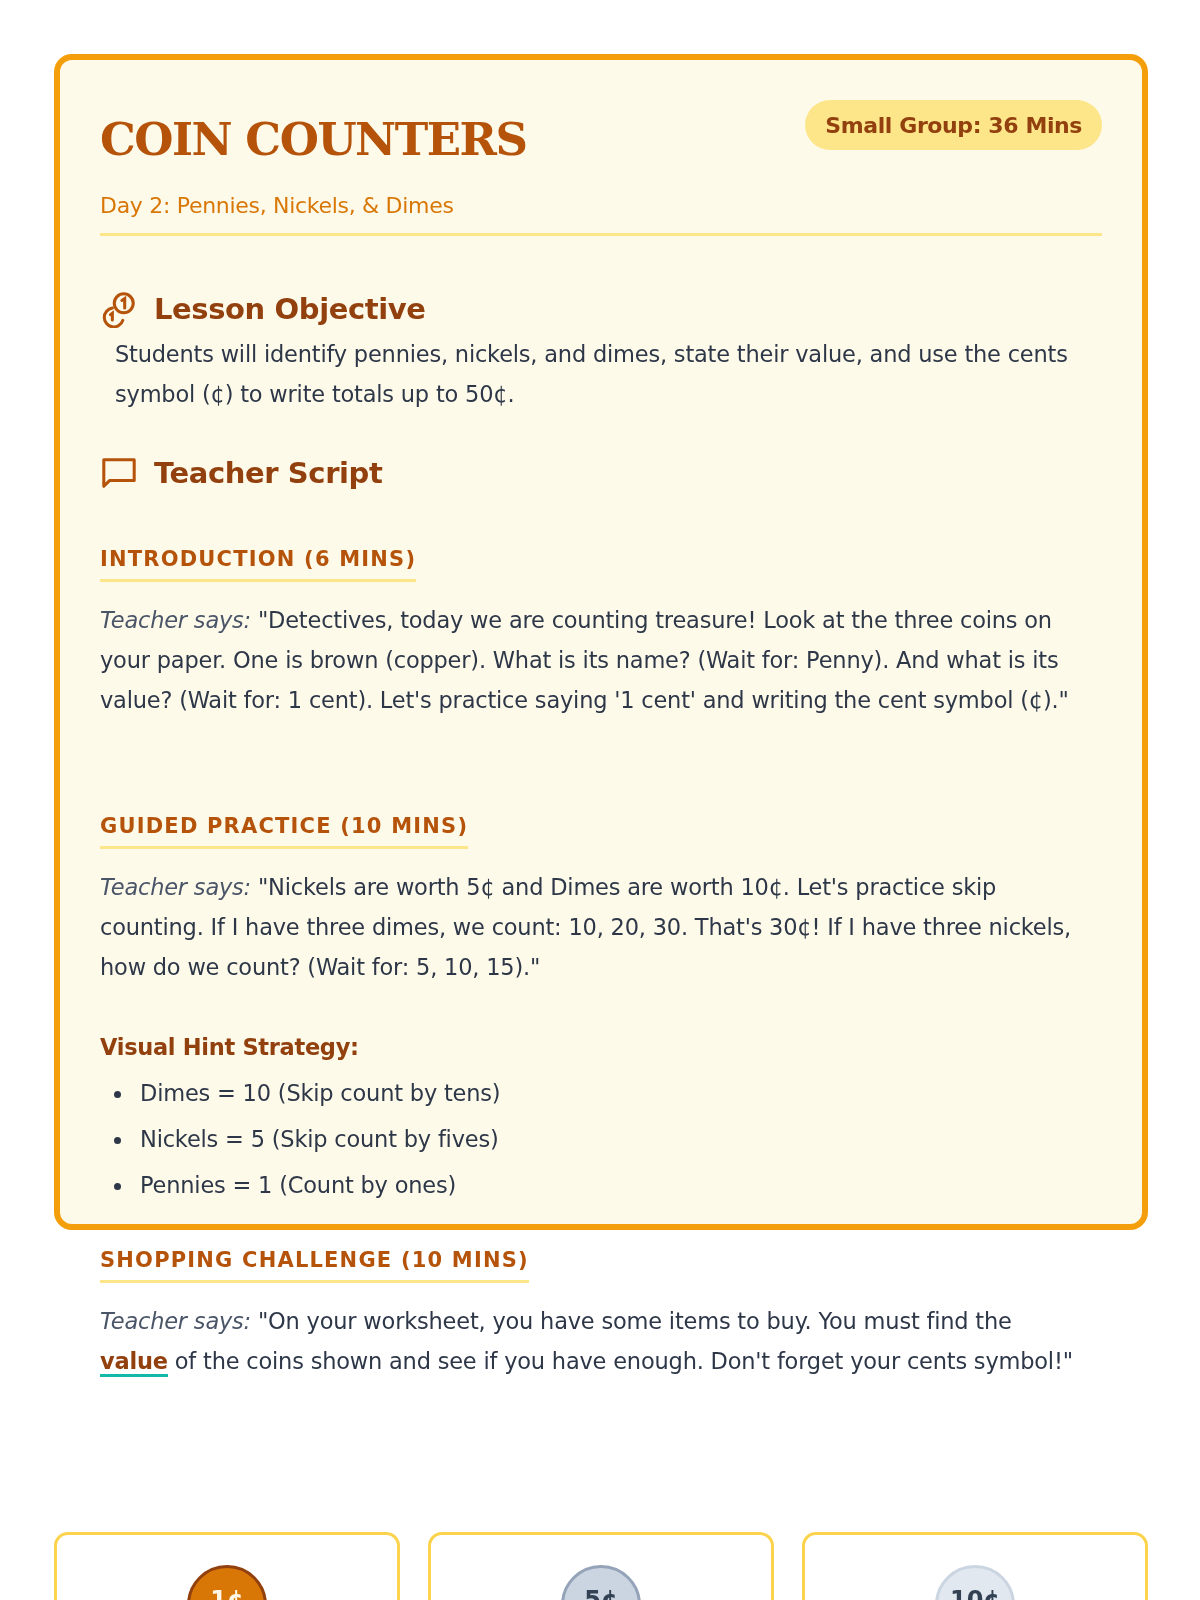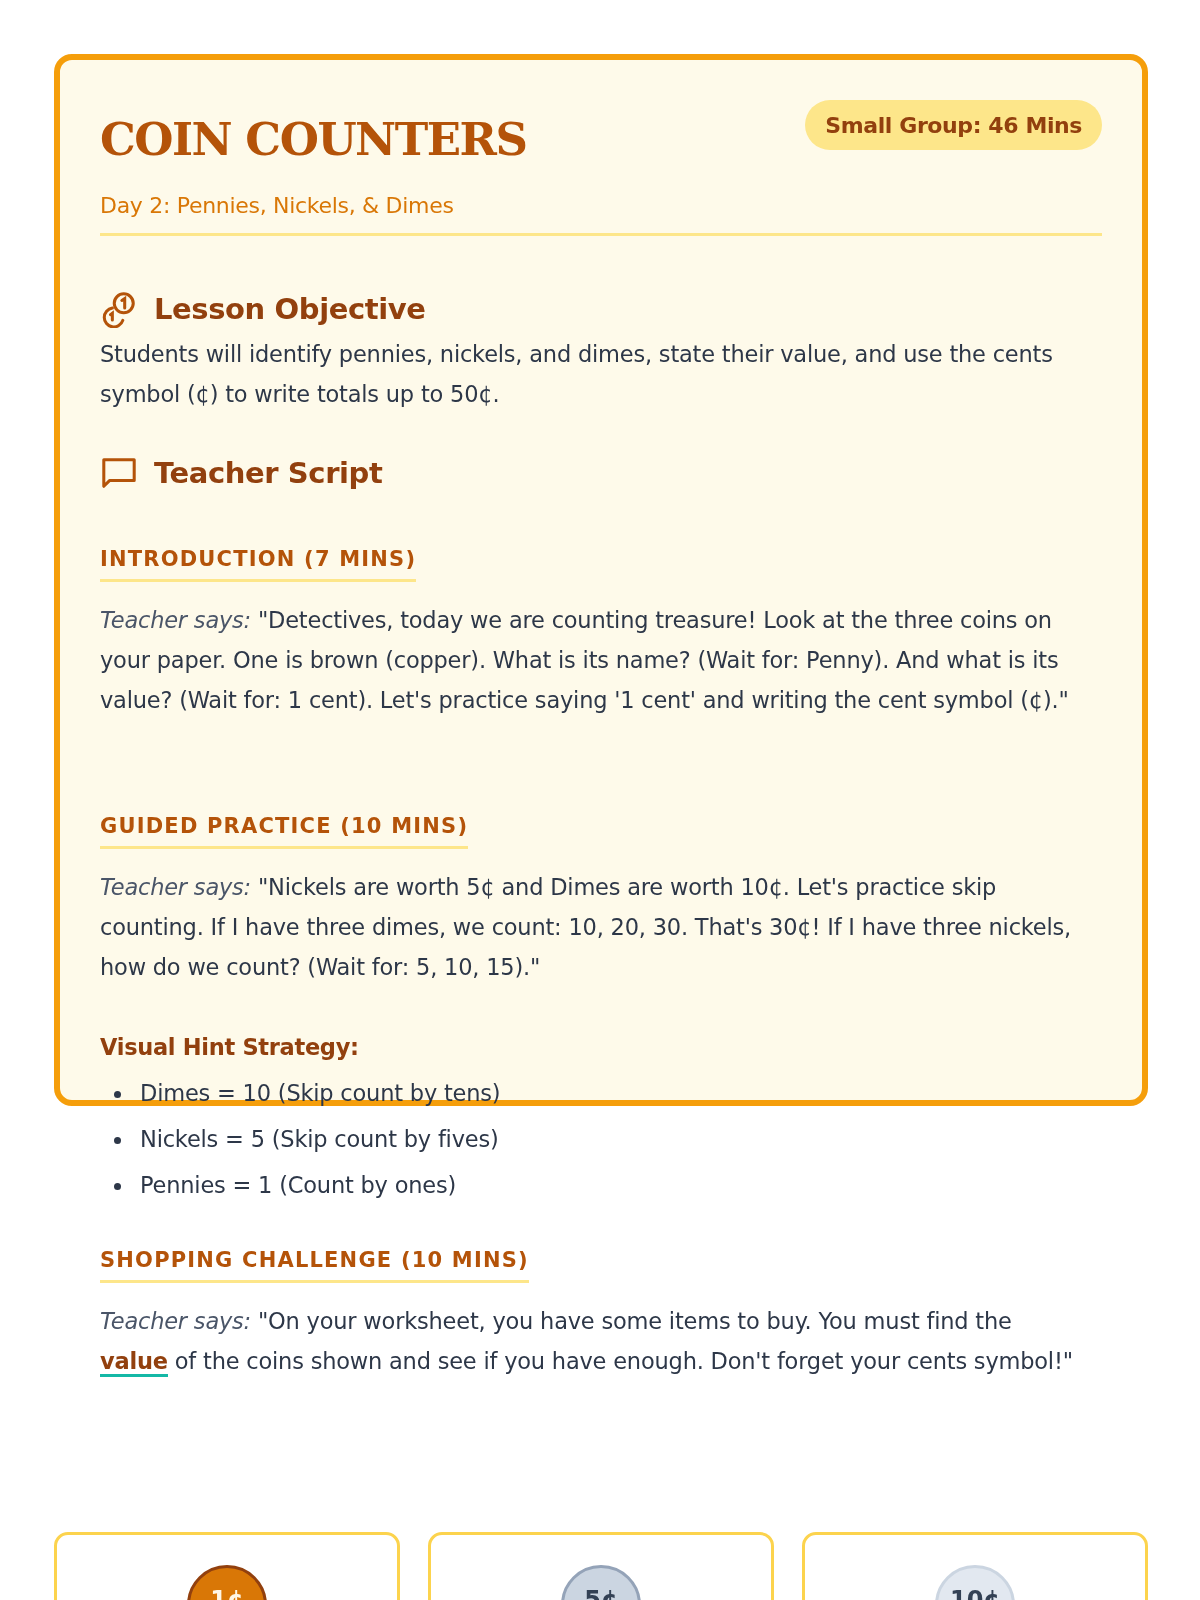--- a/index.html
+++ b/index.html
@@ -1,20 +1,20 @@
 <!DOCTYPE html>
 <html><head>
 <meta charset="utf-8">
 <style>
   * { box-sizing: border-box; margin: 0; padding: 0; }
   html, body { width: 1200px; height: 1600px; overflow: hidden; background: #ffffff; }
   body { font-family: "DejaVu Sans", sans-serif; color: #2d3748; position: relative; }
 
   .card {
-    position: absolute; left: 54px; top: 54px; width: 1094px; height: 1052px;
+    position: absolute; left: 54px; top: 54px; width: 1094px; height: 1176px;
     background: #fefaea; border: 6px solid #f59e0b; border-radius: 18px;
   }
   .card-inner { position: absolute; left: 40px; top: 40px; right: 40px; }
 
   .header { position: relative; height: 136px; border-bottom: 3px solid #fde68a; }
   .title {
     position: absolute; left: 0; top: 12px;
     font-family: "DejaVu Serif", serif; font-weight: bold; font-size: 45px;
     color: #b45309; letter-spacing: -1.5px; line-height: 56px;
   }
@@ -79,42 +79,42 @@
   .coin.dime { background: #e2e8f0; border: 3px solid #cbd5e1; color: #334155; }
 </style>
 </head>
 <body>
 
 <div class="card">
   <div class="card-inner">
     <div class="header">
       <h1 class="title">COIN COUNTERS</h1>
       <div class="subtitle">Day 2: Pennies, Nickels, &amp; Dimes</div>
-      <div class="badge">Small Group: 46 Mins</div>
+      <div class="badge">Small Group: 36 Mins</div>
     </div>
 
     <div class="section-head" style="top:190px;">
       <svg viewBox="0 0 40 40" fill="none" stroke="#b45309" stroke-width="3.2" stroke-linecap="round">
         <circle cx="25" cy="14" r="10"></circle>
         <path d="M23 11 l3 -2 v10"></path>
         <path d="M13 19 a10 10 0 1 0 11 13"></path>
         <path d="M11 26 l2 -1.5 v7"></path>
       </svg>
       <span>Lesson Objective</span>
     </div>
-    <p class="para" style="top:234px;">Students will identify pennies, nickels, and dimes, state their value, and use the cents symbol (¢) to write totals up to 50¢.</p>
+    <p class="para" style="top:234px;margin-left:15px;">Students will identify pennies, nickels, and dimes, state their value, and use the cents symbol (¢) to write totals up to 50¢.</p>
 
     <div class="section-head" style="top:354px;">
       <svg viewBox="0 0 40 40" fill="none" stroke="#b45309" stroke-width="3.2" stroke-linejoin="round">
         <path d="M4 6 h32 v22 h-26 l-6 6 z"></path>
       </svg>
       <span>Teacher Script</span>
     </div>
 
-    <div class="phase" style="top:445px;">INTRODUCTION (7 MINS)</div>
+    <div class="phase" style="top:445px;">INTRODUCTION (6 MINS)</div>
     <p class="para" style="top:500px;">
       <i>Teacher says:</i>
       <span>"Detectives, today we are counting treasure! Look at the three coins on your paper. One is brown (copper). What is its name? (Wait for: Penny). And what is its value? (Wait for: 1 cent). Let's practice saying '1 cent' and writing the cent symbol (¢)."</span>
     </p>
 
     <div class="phase" style="top:712px;">GUIDED PRACTICE (10 MINS)</div>
     <p class="para" style="top:767px;">
       <i>Teacher says:</i>
       <span>"Nickels are worth 5¢ and Dimes are worth 10¢. Let's practice skip counting. If I have three dimes, we count: 10, 20, 30. That's 30¢! If I have three nickels, how do we count? (Wait for: 5, 10, 15)."</span>
     </p>

